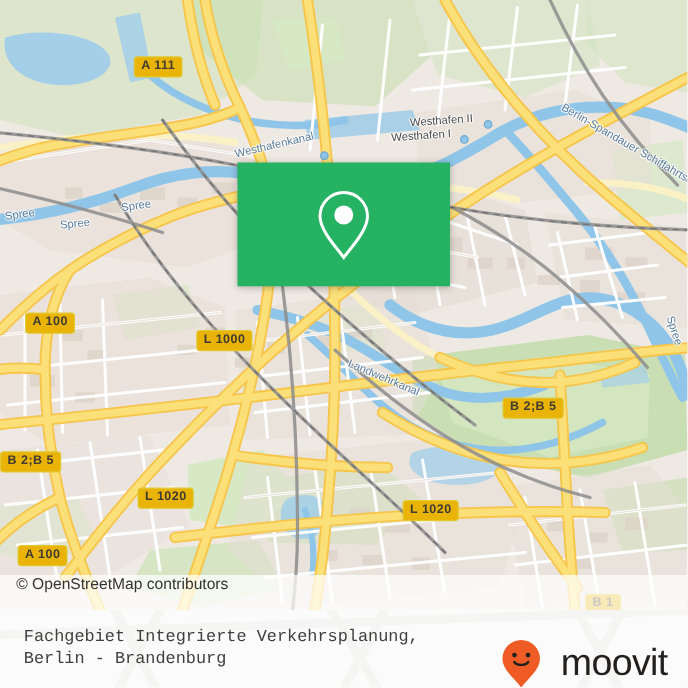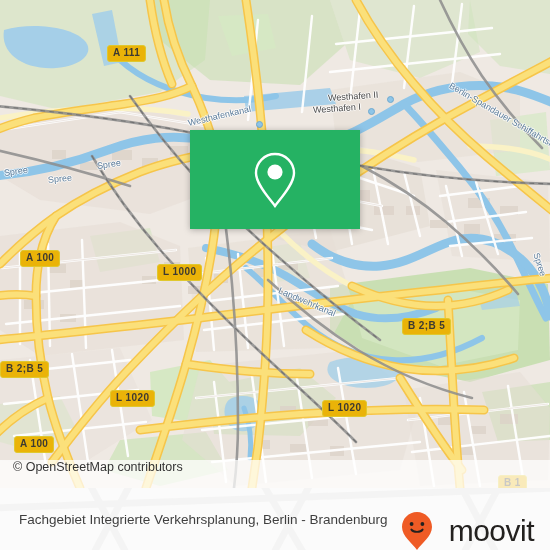--- a/index.html
+++ b/index.html
@@ -153,21 +153,21 @@
     align-items: center;
     justify-content: space-between;
     padding: 0 16px 0 19px;
     box-sizing: border-box;
   }
   .footer-title {
     font-size: 13.5px;
     line-height: 17px;
     color: #3f3f3f;
     max-width: 370px;
-    font-family: Liberation Sans, sans-serif;
+    font-family: Liberation Mono, monospace;
   }
   .brand {
     display: flex;
     align-items: center;
     gap: 16px;
     margin-top: 24px;
   }
   .brand-wordmark {
     font-size: 30px;
     line-height: 30px;
@@ -452,21 +452,21 @@
 
     <div id="shields">
         <div class="shield" style="left: 107px; top: 45px;">A 111</div>
         <div class="shield" style="left: 20px; top: 250px;">A 100</div>
         <div class="shield" style="left: 128px; top: 264px; margin-left: 29px;">L 1000</div>
         <div class="shield" style="left: 0px; top: 361px;">B 2;B 5</div>
         <div class="shield" style="left: 110px; top: 390px;">L 1020</div>
         <div class="shield" style="left: 14px; top: 436px;">A 100</div>
         <div class="shield" style="left: 322px; top: 400px;">L 1020</div>
         <div class="shield" style="left: 402px; top: 318px;">B 2;B 5</div>
-        <div class="shield" style="left: 498px; top: 475px;">B 1</div>
+        <div class="shield" style="left: 468px; top: 475px;">B 1</div>
       </div>
 
     <div class="callout">
       <div class="callout-top">
         <svg class="callout-pin" width="46" height="58" viewBox="0 0 46 58">
           <path d="M23 3 C12.5 3 4 11.5 4 22 C4 33.5 18 48 23 55 C28 48 42 33.5 42 22 C42 11.5 33.5 3 23 3 Z" fill="none" stroke="#ffffff" stroke-width="2.4"></path>
           <circle cx="23" cy="21" r="7.6" fill="#ffffff"></circle>
         </svg>
       </div>
     </div>

